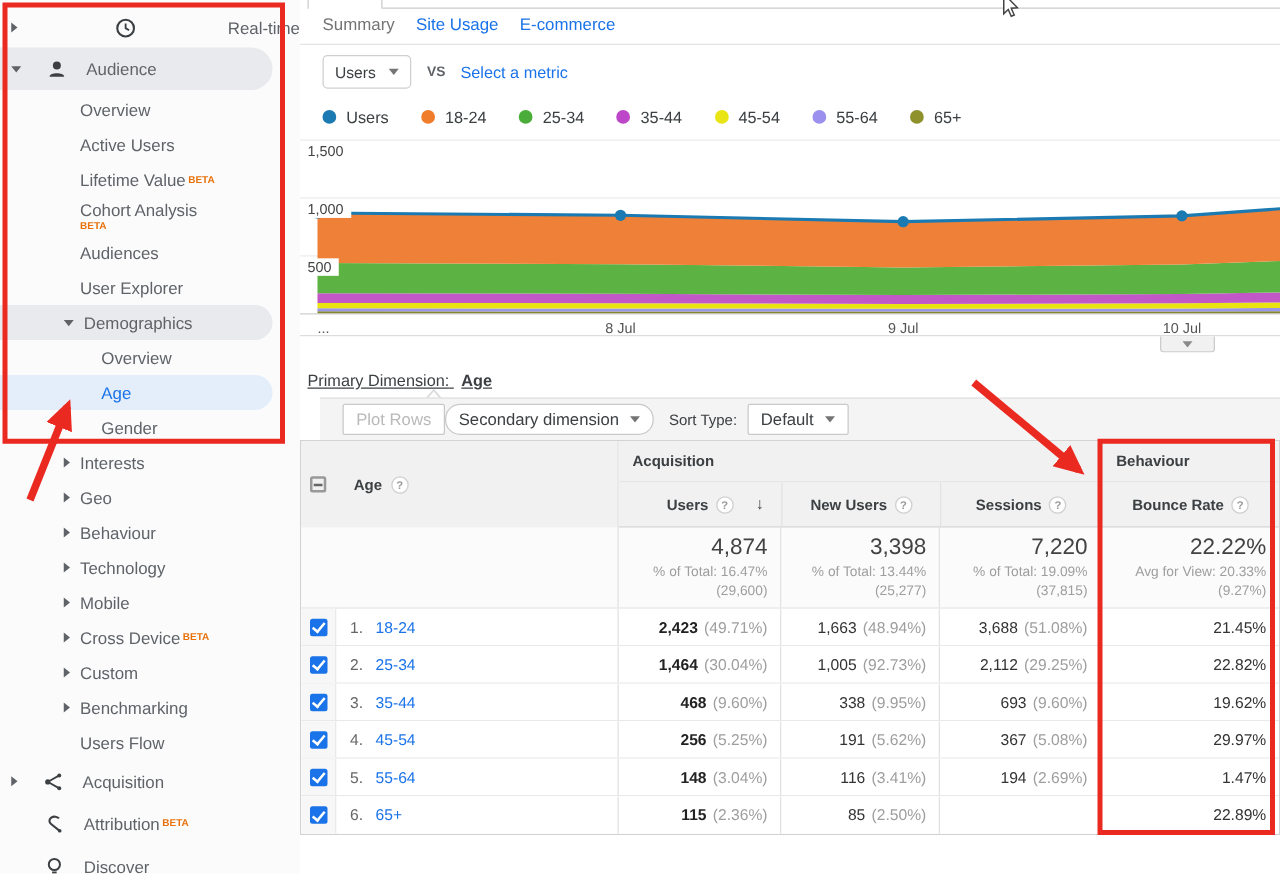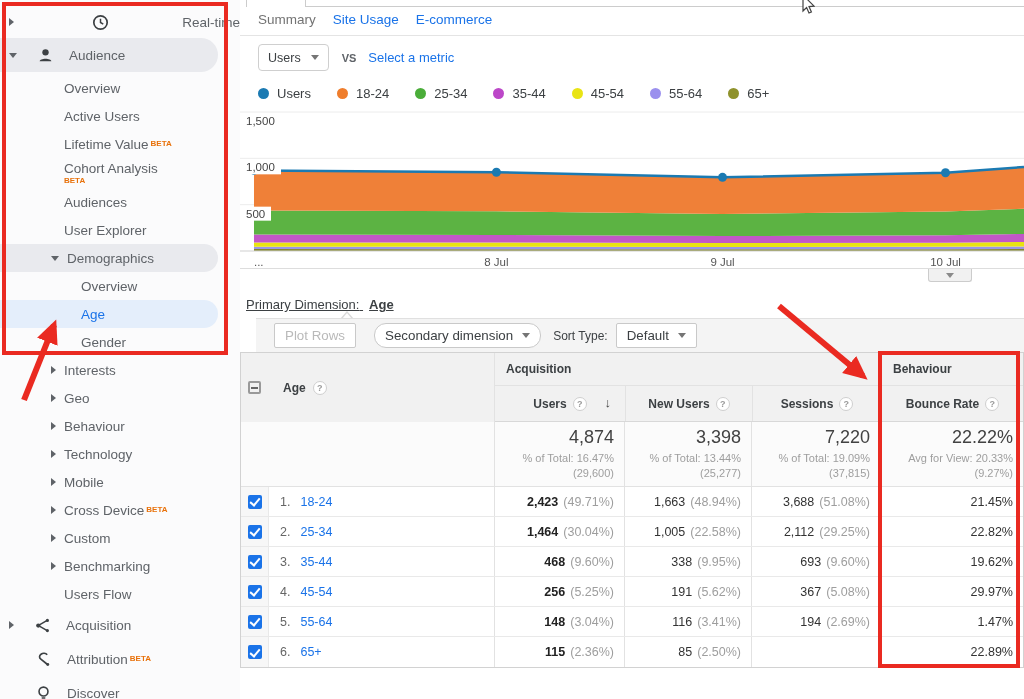--- a/index.html
+++ b/index.html
@@ -323,21 +323,21 @@
 
   <div class="primary-dim">
     <span>Primary Dimension:</span>
     <b>Age</b>
   </div>
   <span class="notch-outer"></span>
   <span class="notch-inner"></span>
 
   <div class="toolbar">
     <button class="tb-btn disabled">Plot Rows</button>
-    <button class="tb-btn" style="margin-left:18px;border-radius:12px;">
+    <button class="tb-btn" style="margin-left:0;border-radius:12px;">
       <span>Secondary dimension</span>
       <span class="tri tri-d"></span>
     </button>
     <span class="tb-label">Sort Type:</span>
     <button class="tb-btn">
       <span>Default</span>
       <span class="tri tri-d"></span>
     </button>
   </div>
 
@@ -431,21 +431,21 @@
       <div class="dim-cell c1">
           <span class="row-num">2.</span>
           <span class="age-link">25-34</span>
         </div>
       <div class="val-cell c2 vb">
           <span class="val-b">1,464</span>
           <span class="val-pct">(30.04%)</span>
         </div>
       <div class="val-cell c3 vb">
           <span>1,005</span>
-          <span class="val-pct">(22.58%)</span>
+          <span class="val-pct">(92.73%)</span>
         </div>
       <div class="val-cell c4 vb">
           <span>2,112</span>
           <span class="val-pct">(29.25%)</span>
         </div>
       <div class="val-cell c5 vb">
           <span>22.82%</span>
         </div>
     </div>
     <div class="drow">

